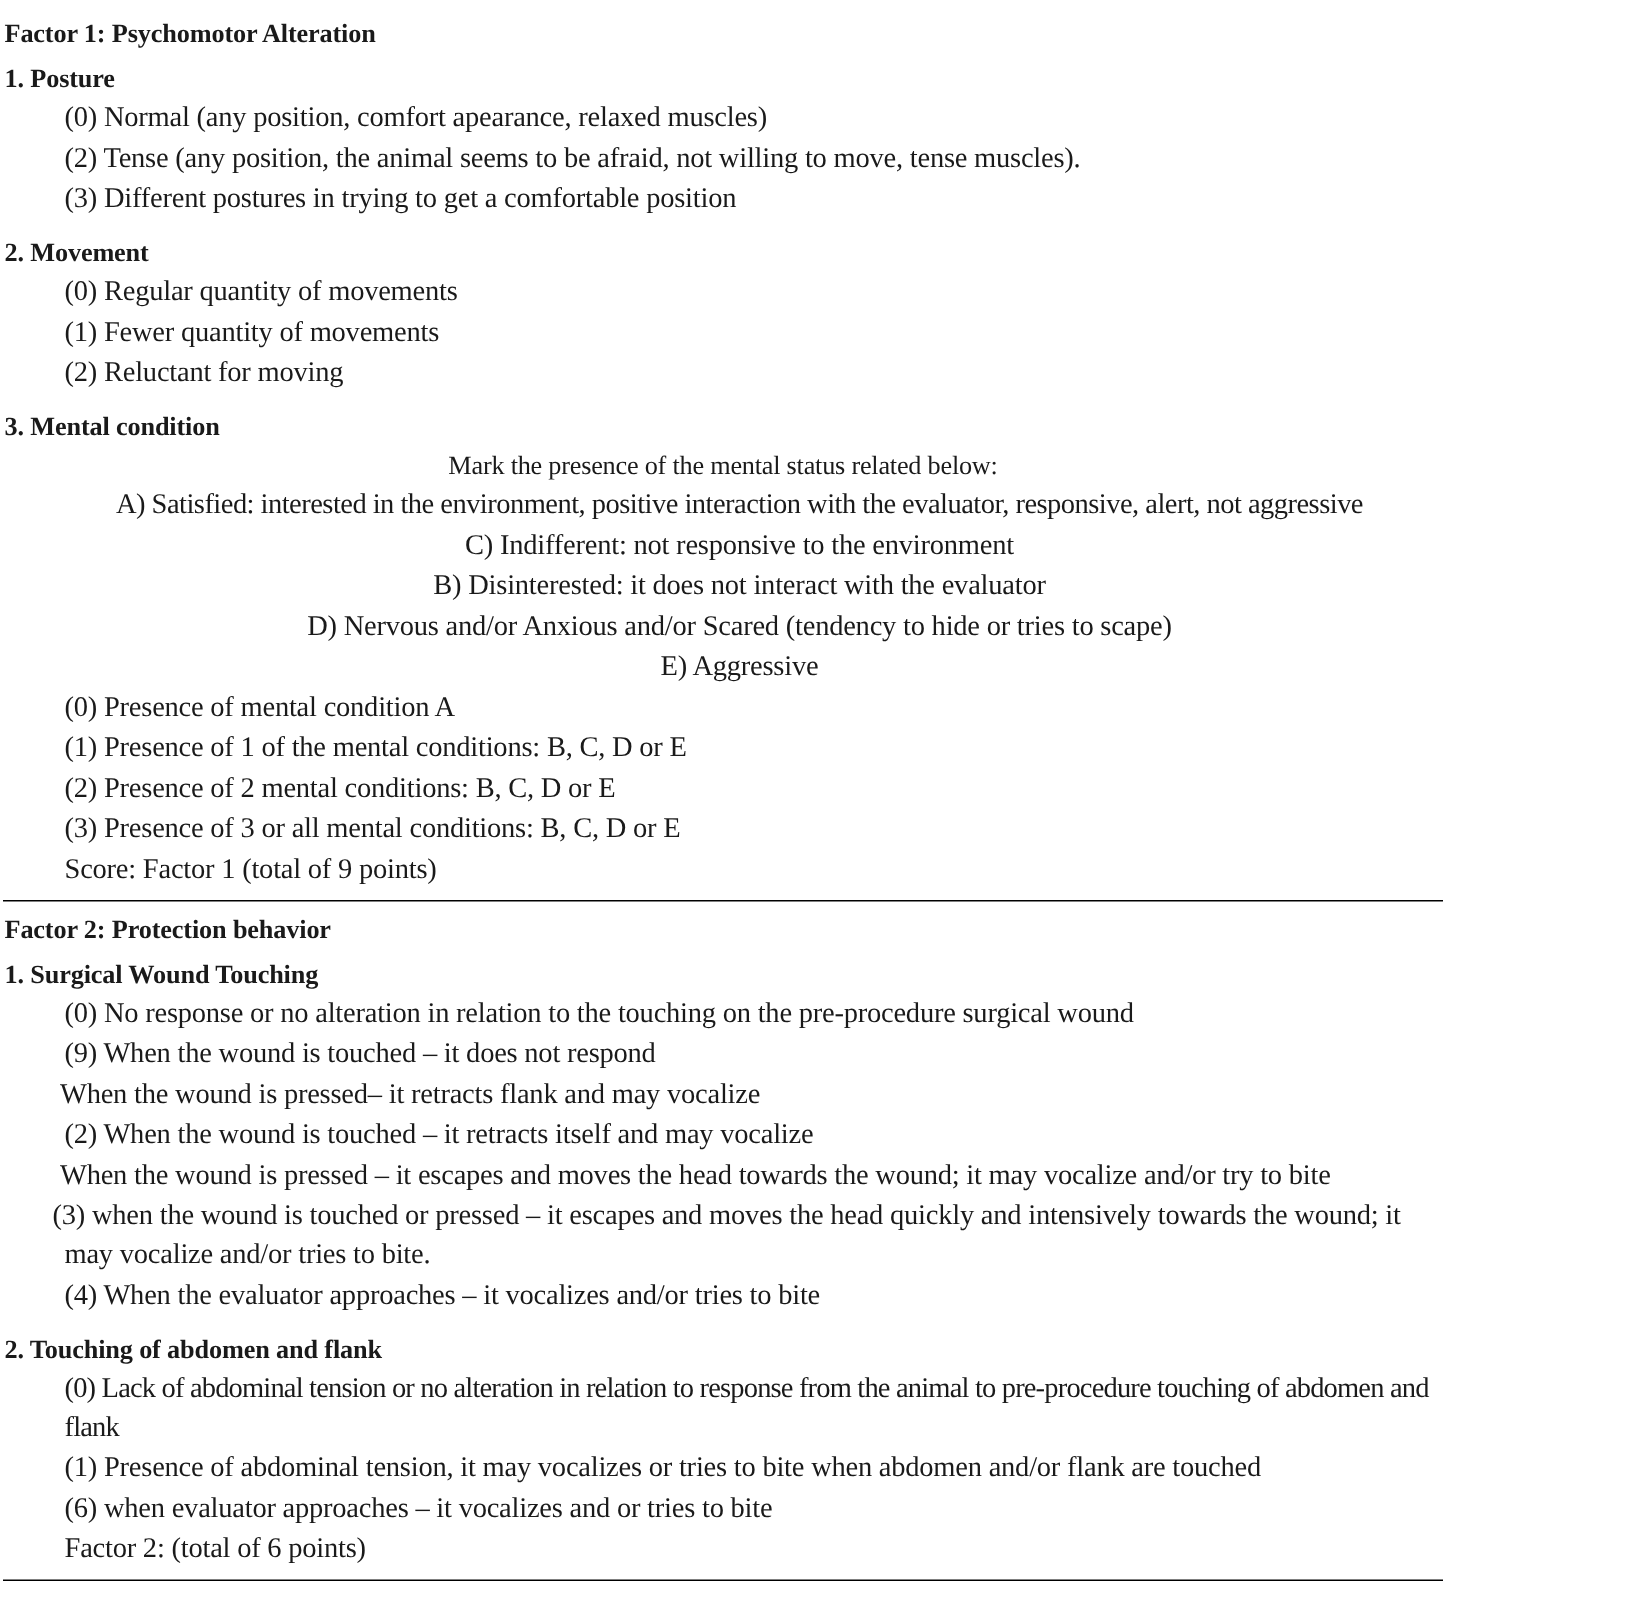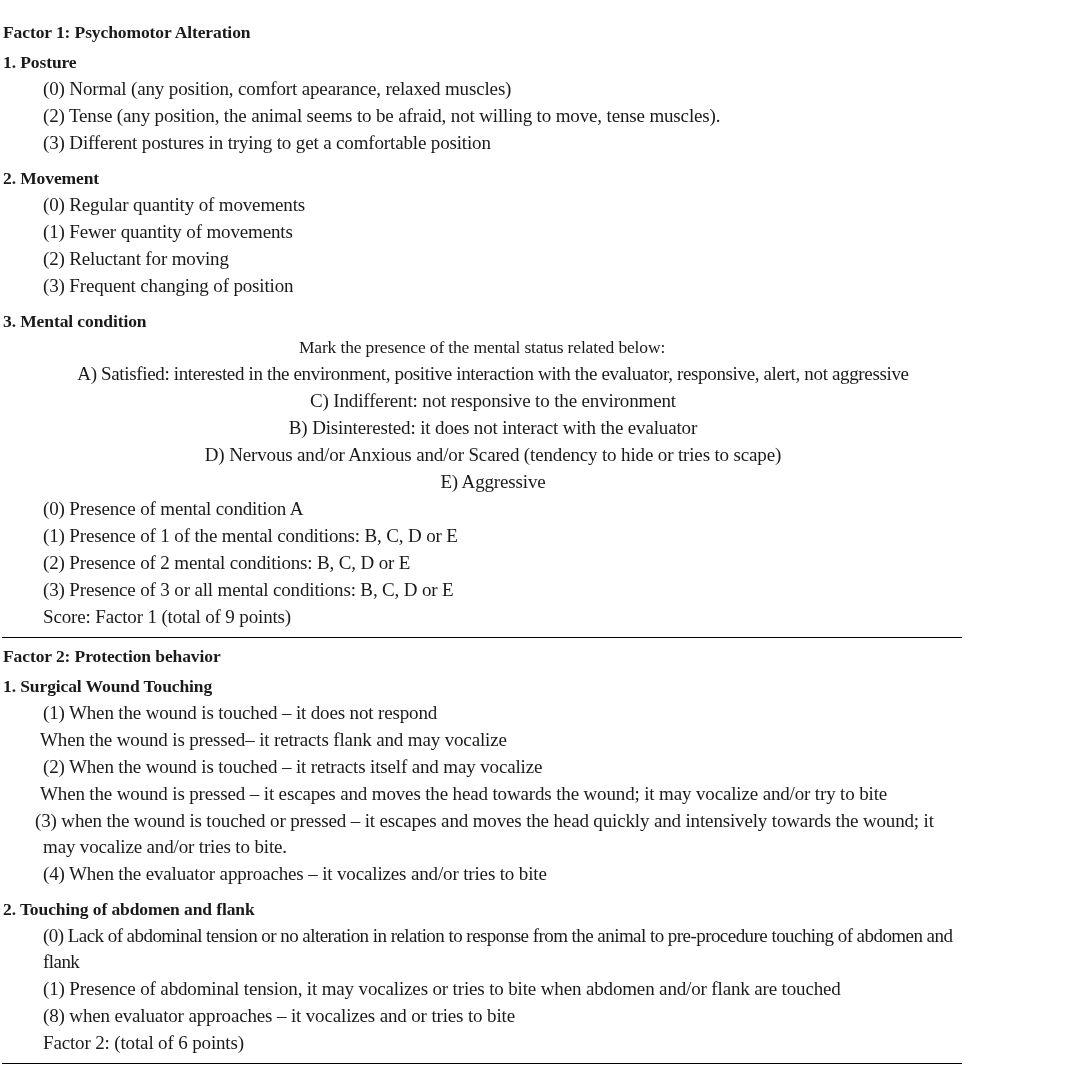--- a/index.html
+++ b/index.html
@@ -10,21 +10,21 @@
   body {
     width: 1085px;
     height: 1080px;
     font-family: "Liberation Serif", "DejaVu Serif", serif;
     color: #1a1a1a;
     overflow: hidden;
   }
   .scale-form {
     width: 964px;
     box-sizing: border-box;
-    padding: 20px 2px 0 2px;
+    padding: 10px 2px 0 2px;
   }
   .factor-block {
     padding-bottom: 2px;
   }
   .factor-block.with-rule {
     border-bottom: 1.6px solid #000000;
     padding-bottom: 6px;
     margin-bottom: 6px;
   }
   .factor-title {
@@ -79,48 +79,48 @@
 
     <div class="item-title first">1. Posture</div>
     <div class="option ind-num">(0) Normal (any position, comfort apearance, relaxed muscles)</div>
     <div class="option ind-num">(2) Tense (any position, the animal seems to be afraid, not willing to move, tense muscles).</div>
     <div class="option ind-num">(3) Different postures in trying to get a comfortable position</div>
 
     <div class="item-title">2. Movement</div>
     <div class="option ind-num">(0) Regular quantity of movements</div>
     <div class="option ind-num">(1) Fewer quantity of movements</div>
     <div class="option ind-num">(2) Reluctant for moving</div>
-    <div class="option ind-num">(3) Frequent changing of position</div>
 
     <div class="item-title">3. Mental condition</div>
     <div class="lead-line ind-0">Mark the presence of the mental status related below:</div>
     <div class="option ind-letter tight">A) Satisfied: interested in the environment, positive interaction with the evaluator, responsive, alert, not aggressive</div>
     <div class="option ind-letter">C) Indifferent: not responsive to the environment</div>
     <div class="option ind-letter">B) Disinterested: it does not interact with the evaluator</div>
     <div class="option ind-letter">D) Nervous and/or Anxious and/or Scared (tendency to hide or tries to scape)</div>
     <div class="option ind-letter">E) Aggressive</div>
     <div class="option ind-num">(0) Presence of mental condition A</div>
     <div class="option ind-num">(1) Presence of 1 of the mental conditions: B, C, D or E</div>
     <div class="option ind-num">(2) Presence of 2 mental conditions: B, C, D or E</div>
     <div class="option ind-num">(3) Presence of 3 or all mental conditions: B, C, D or E</div>
     <div class="option ind-num">Score: Factor 1 (total of 9 points)</div>
   </section>
 
   <section class="factor-block with-rule">
 
     <div class="factor-title">Factor 2: Protection behavior</div>
 
     <div class="item-title first">1. Surgical Wound Touching</div>
-    <div class="option ind-num">(1) When the wound is touched – it does not respond</div>
+    <div class="option ind-num">(0) No response or no alteration in relation to the touching on the pre-procedure surgical wound</div>
+    <div class="option ind-num">(9) When the wound is touched – it does not respond</div>
     <div class="option ind-cont">When the wound is pressed– it retracts flank and may vocalize</div>
     <div class="option ind-num">(2) When the wound is touched – it retracts itself and may vocalize</div>
     <div class="option ind-cont">When the wound is pressed – it escapes and moves the head towards the wound; it may vocalize and/or try to bite</div>
     <div class="option ind-wrapnum">(3) when the wound is touched or pressed – it escapes and moves the head quickly and intensively towards the wound; it may vocalize and/or tries to bite.</div>
     <div class="option ind-num">(4) When the evaluator approaches – it vocalizes and/or tries to bite</div>
 
     <div class="item-title">2. Touching of abdomen and flank</div>
     <div class="option ind-num tighter">(0) Lack of abdominal tension or no alteration in relation to response from the animal to pre-procedure touching of abdomen and flank</div>
     <div class="option ind-num">(1) Presence of abdominal tension, it may vocalizes or tries to bite when abdomen and/or flank are touched</div>
-    <div class="option ind-num">(8) when evaluator approaches  – it vocalizes and or tries to bite</div>
+    <div class="option ind-num">(6) when evaluator approaches  – it vocalizes and or tries to bite</div>
     <div class="option ind-num">Factor 2: (total of 6 points)</div>
   </section>
 
 </div>
 
 </body></html>

